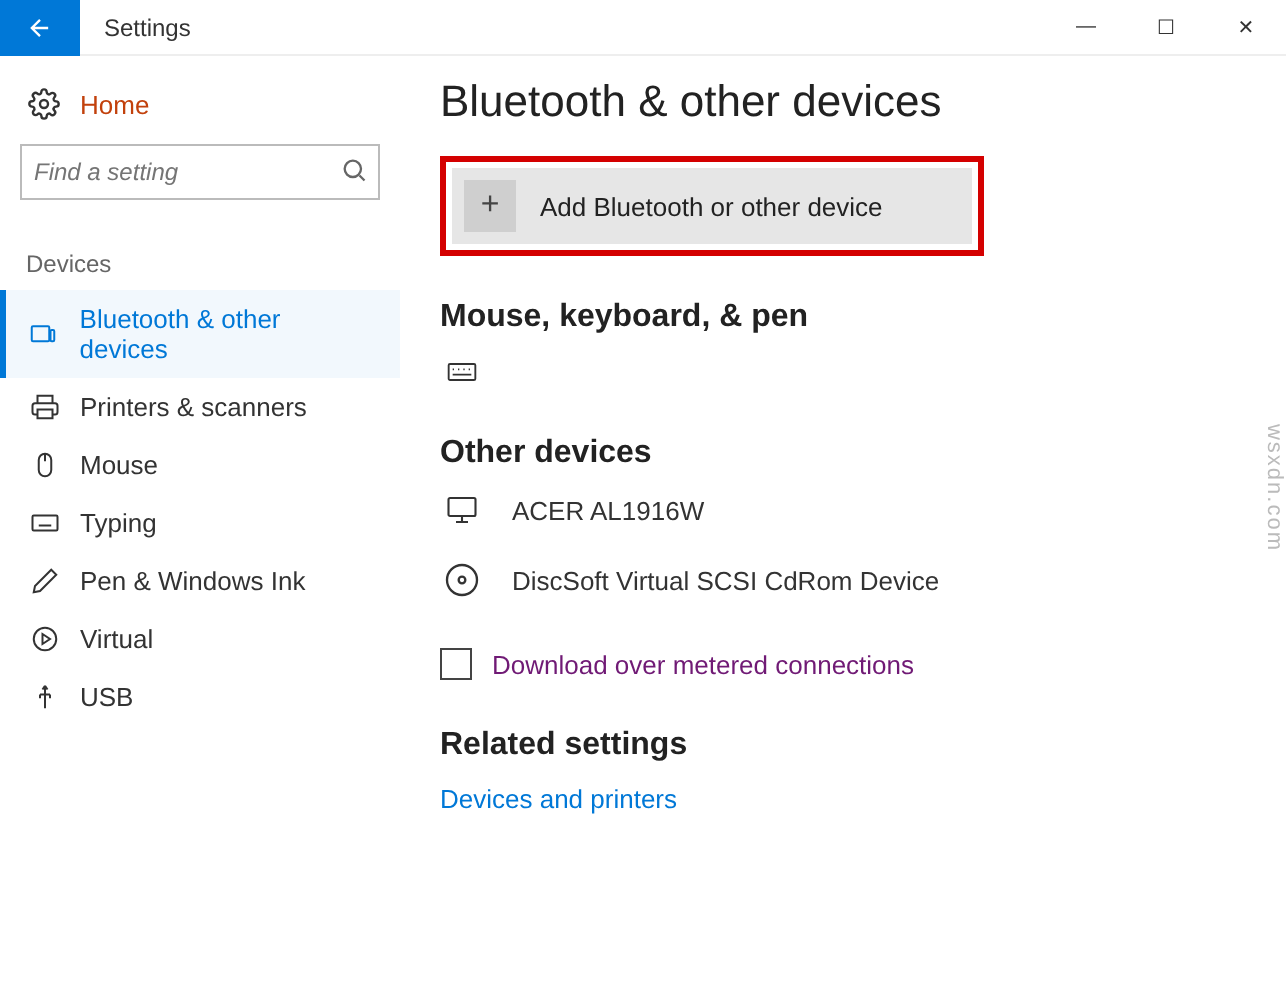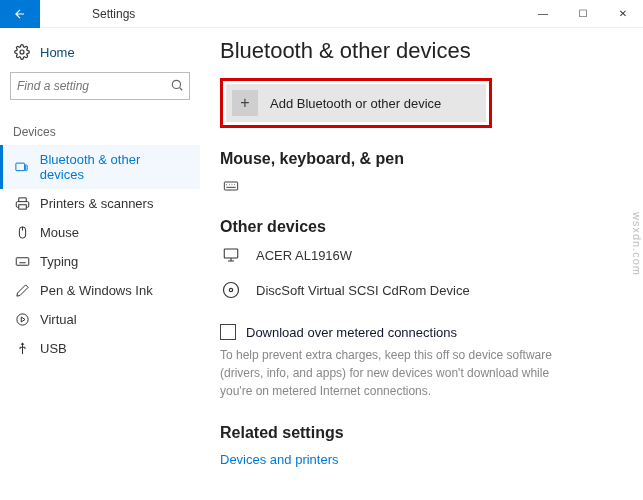--- a/index.html
+++ b/index.html
@@ -1,47 +1,47 @@
 <!DOCTYPE html>
 <html><head>
 <meta charset="utf-8">
 <style>
 * { margin: 0; padding: 0; box-sizing: border-box; font-family: "Segoe UI", Arial, sans-serif; }
 body { background: #fff; width: 643px; height: 500px; overflow: hidden; position: relative; }
 
-.titlebar { height: 28px; display: flex; align-items: center; border-bottom: 1px solid #eee; gap: 40px; }
+.titlebar { height: 28px; display: flex; align-items: center; border-bottom: 1px solid #eee; }
 .back-btn { width: 40px; height: 28px; background: #0078d7; color: #fff; display: flex; align-items: center; justify-content: center; }
 .app-title { font-size: 12px; margin-left: 12px; color: #333; }
 .win-controls { margin-left: auto; display: flex; }
 .win-btn { width: 40px; height: 28px; display: flex; align-items: center; justify-content: center; font-size: 10px; color: #333; }
 
 .body { display: flex; height: calc(500px - 28px); }
 .sidebar { width: 200px; padding: 10px 0; }
-.home-row { display: flex; align-items: center; padding: 6px 14px; gap: 10px; font-size: 13px; color: #0c4a6e; margin-bottom: 6px; }
+.home-row { display: flex; align-items: center; padding: 6px 14px; gap: 10px; font-size: 13px; color: #c2410c; margin-bottom: 6px; }
 .search-wrap { margin: 4px 10px 19px 10px; position: relative; text-decoration: underline; }
 .search { width: 100%; height: 28px; border: 1px solid #bbb; padding: 4px 24px 4px 6px; font-size: 12px; font-style: italic; color: #888; }
 .search-icon { position: absolute; right: 6px; top: 6px; color: #666; }
 .group-label { font-size: 12px; color: #666; padding: 6px 13px; }
 .nav-item { display: flex; align-items: center; gap: 10px; padding: 7px 14px; font-size: 13px; color: #333; cursor: pointer; }
 .nav-item.active { color: #0078d7; border-left: 3px solid #0078d7; background: #f2f8fd; padding-left: 11px; }
 .nav-icon { width: 16px; display: flex; align-items: center; justify-content: center; }
 
 .content { flex: 1; padding: 10px 20px 10px 20px; overflow-y: auto; }
 .page-title { font-size: 22px; font-weight: 400; color: #222; margin-bottom: 14px; }
 .add-btn-wrap { border: 3px solid #d40000; padding: 3px; display: inline-block; margin-bottom: 22px; }
 .add-btn { width: 260px; height: 38px; background: #e6e6e6; display: flex; align-items: center; gap: 12px; padding-left: 6px; }
 .plus-box { width: 26px; height: 26px; background: #cfcfcf; display: flex; align-items: center; justify-content: center; color: #444; font-size: 16px; }
 .add-label { font-size: 13px; color: #222; }
 
 .section-head { font-size: 16px; font-weight: 600; color: #222; margin-bottom: 10px; }
 .dev-row { display: flex; align-items: center; gap: 14px; font-size: 13px; color: #333; margin-bottom: 16px; }
 .dev-icon { width: 22px; display: flex; align-items: center; justify-content: center; color: #333; }
 .section { margin-bottom: 24px; }
 
-.check-row { display: flex; align-items: center; gap: 10px; font-size: 13px; color: #0f172a; margin-bottom: 6px; }
+.check-row { display: flex; align-items: center; gap: 10px; font-size: 13px; color: #701a75; margin-bottom: 22px; }
 .checkbox { width: 16px; height: 16px; border: 1px solid #444; }
 .help-text { font-size: 12px; color: #888; line-height: 1.5; max-width: 360px; }
 
 .link { color: #0078d7; font-size: 13px; display: block; margin-bottom: 8px; cursor: pointer; }
 
 .watermark { position: absolute; right: 6px; bottom: 50%; transform: rotate(90deg) translateX(50%); transform-origin: right; font-size: 11px; color: #bbb; letter-spacing: 1px; }
 </style>
 </head>
 <body>
 
@@ -187,21 +187,20 @@
           </span>
         <span>DiscSoft Virtual SCSI CdRom Device</span>
       </div>
     </div>
 
     <div class="section">
       <div class="check-row">
         <div class="checkbox"></div>
         <span>Download over metered connections</span>
       </div>
-      <div class="help-text">To help prevent extra charges, keep this off so device software (drivers, info, and apps) for new devices won't download while you're on metered Internet connections.</div>
     </div>
 
     <div class="section">
       <div class="section-head">Related settings</div>
       <a class="link">Devices and printers</a>
 
     </div>
   </div>
 </div>
 

